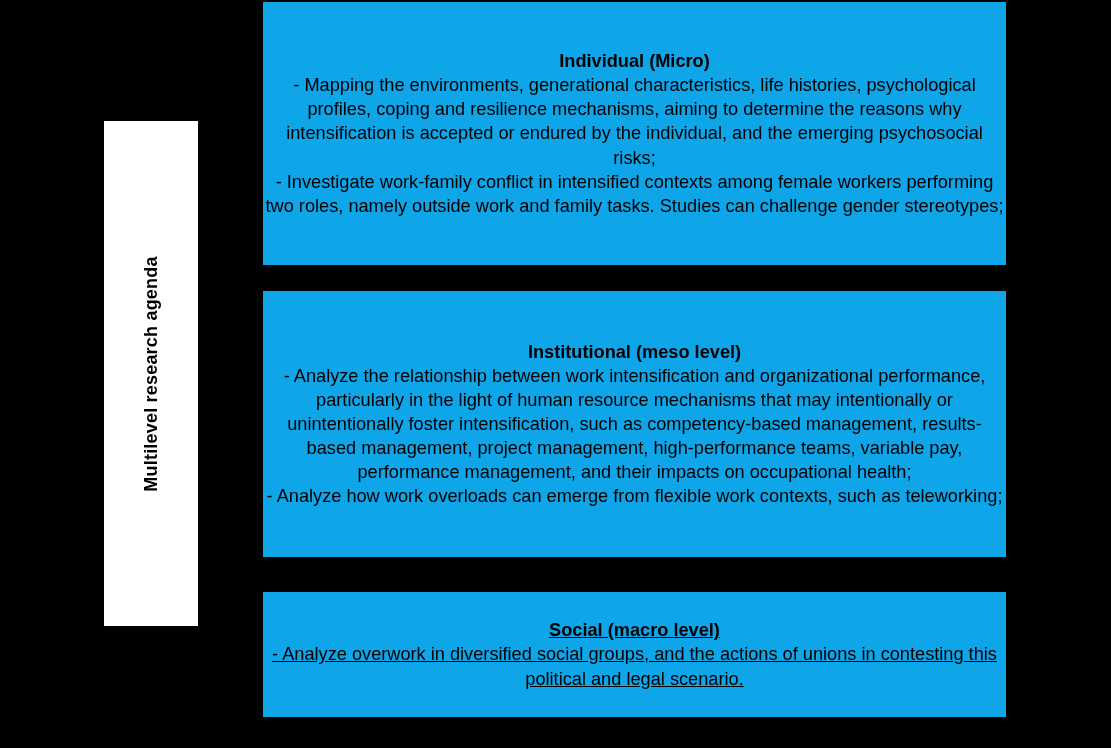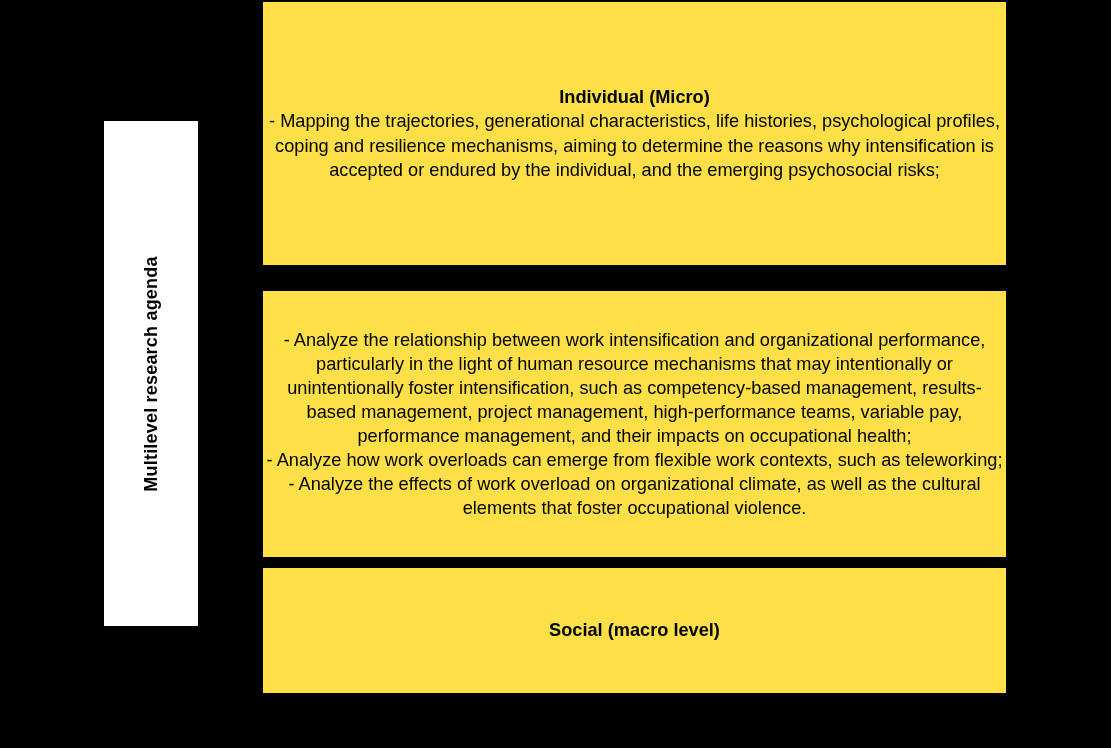--- a/index.html
+++ b/index.html
@@ -30,53 +30,55 @@
       transform: translate(-50%, -50%) rotate(-90deg);
       white-space: nowrap;
       font-weight: bold;
       font-size: 18px;
       letter-spacing: 0.2px;
     }
     .level-box {
       position: absolute;
       left: 263px;
       width: 743px;
-      background: #fde047;
+      background: #0ea5e9;
       box-sizing: border-box;
       text-align: center;
       font-size: 18.2px;
       line-height: 24.1px;
       display: flex;
       flex-direction: column;
       justify-content: center;
       padding: 0 2px;
     }
     .level-box.micro { top: 2px; height: 263px; }
     .level-box.meso  { top: 291px; height: 266px; }
-    .level-box.macro { top: 568px; height: 125px; }
+    .level-box.macro { top: 592px; height: 125px; text-decoration: underline; }
     .level-title {
       font-weight: bold;
     }
     .level-item {
       margin: 0;
     }
   </style>
 </head>
 <body>
 
 <div class="side-box">
   <div class="side-label">Multilevel research agenda</div>
 </div>
 
 <div class="level-box micro">
   <div class="level-title">Individual (Micro)</div>
-  <p class="level-item">- Mapping the trajectories, generational characteristics, life histories, psychological profiles, coping and resilience mechanisms, aiming to determine the reasons why intensification is accepted or endured by the individual, and the emerging psychosocial risks;</p>
+  <p class="level-item">- Mapping the environments, generational characteristics, life histories, psychological profiles, coping and resilience mechanisms, aiming to determine the reasons why intensification is accepted or endured by the individual, and the emerging psychosocial risks;</p>
+  <p class="level-item">- Investigate work-family conflict in intensified contexts among female workers performing two roles, namely outside work and family tasks. Studies can challenge gender stereotypes;</p>
 </div>
 
 <div class="level-box meso">
+  <div class="level-title">Institutional (meso level)</div>
   <p class="level-item">- Analyze the relationship between work intensification and organizational performance, particularly in the light of human resource mechanisms that may intentionally or unintentionally foster intensification, such as competency-based management, results-based management, project management, high-performance teams, variable pay, performance management, and their impacts on occupational health;</p>
   <p class="level-item">- Analyze how work overloads can emerge from flexible work contexts, such as teleworking;</p>
-  <p class="level-item">- Analyze the effects of work overload on organizational climate, as well as the cultural elements that foster occupational violence.</p>
 </div>
 
 <div class="level-box macro">
   <div class="level-title">Social (macro level)</div>
+  <p class="level-item">- Analyze overwork in diversified social groups, and the actions of unions in contesting this political and legal scenario.</p>
 </div>
 
 </body></html>

